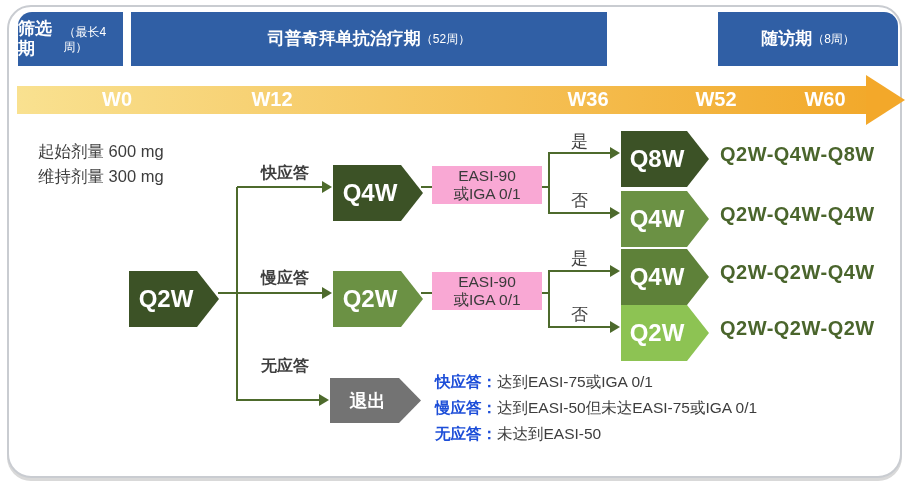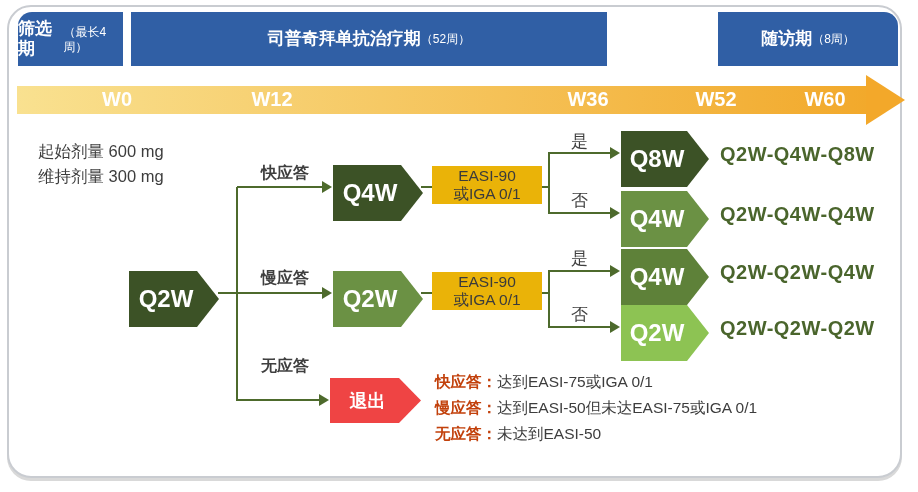--- a/index.html
+++ b/index.html
@@ -32,39 +32,39 @@
   .dose { position:absolute; left:38px; top:139px; font-size:16.5px; color:#3d3d3d; line-height:1.5; }
 
   
   .abox { position:absolute; height:56px; color:#fff; font-weight:bold; font-size:24px;
           display:flex; align-items:center; justify-content:center; padding-right:16px;
           clip-path:polygon(0 0, calc(100% - 22px) 0, 100% 50%, calc(100% - 22px) 100%, 0 100%); }
   .c-dark  { background:#3c5226; }
   .c-mid   { background:#6b9144; }
   .c-mid2  { background:#5e8139; }
   .c-light { background:#8dc353; }
-  .c-gray  { background:#ef4444; }
+  .c-gray  { background:#737373; }
 
   
   .hline, .vline { position:absolute; background:#4d6a2c; }
   .hline { height:2px; }
   .vline { width:2px; }
   .ah { position:absolute; width:0; height:0;
         border-top:6px solid transparent; border-bottom:6px solid transparent;
         border-left:10px solid #4d6a2c; }
 
   .flabel { position:absolute; width:64px; text-align:center; font-size:16px; color:#3f3f3f;font-weight:bold; }
   .yn { position:absolute; font-size:17px; color:#3f3f3f; }
   .crit { position:absolute; width:110px; text-align:center; font-size:15.5px; color:#3b3b3b;
-          background:#eab308; line-height:1.15; transform:translateX(-50%); padding:1px 0; }
+          background:#f9a8d4; line-height:1.15; transform:translateX(-50%); padding:1px 0; }
   .result { position:absolute; left:720px; font-size:20px; font-weight:bold; color:#4a652c;
             letter-spacing:0.5px; }
 
   .legend { position:absolute; left:435px; top:369px; font-size:15.5px; color:#3d3d3d; line-height:26px; }
-  .legend .term { font-weight:bold; color:#c2410c;font-family:Liberation Serif, serif; }
+  .legend .term { font-weight:bold; color:#1d4ed8;font-family:Liberation Serif, serif; }
 </style>
 </head>
 <body>
 
 <div id="canvas">
   <div class="card"></div>
 
   <div class="phase" id="phase-screening">
     <div class="t">筛选期</div>
     <div class="s">（最长4周）</div>

